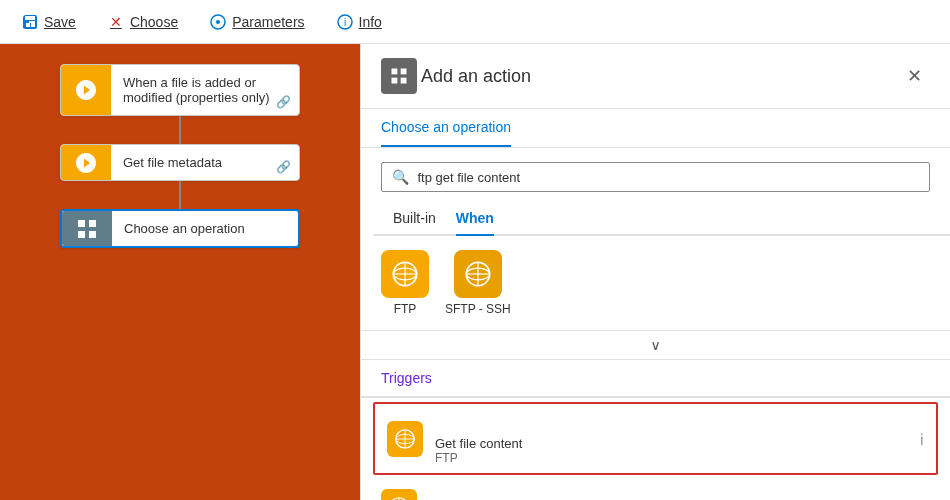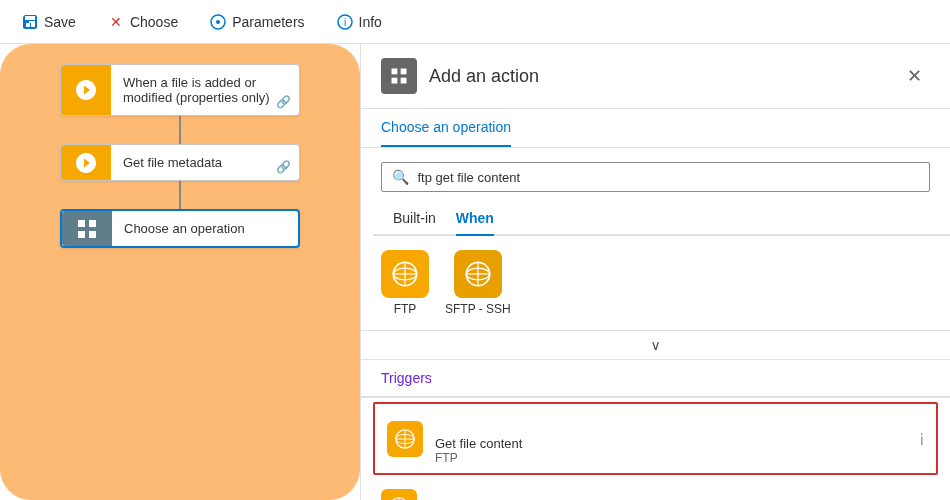--- a/index.html
+++ b/index.html
@@ -24,20 +24,21 @@
       background: #fff;
     }
     .toolbar-item {
       display: flex;
       align-items: flex-end;
       gap: 6px;
       font-size: 14px;
       color: #333;
       cursor: pointer;
       padding: 4px 6px;
+      text-decoration: underline;
     }
     .toolbar-icon {
       width: 16px;
       height: 16px;
       display: flex;
       align-items: center;
       justify-content: center;
     }
     .save-icon { color: #0078d4; }
     .discard-icon { color: #d32f2f; }
@@ -47,28 +48,27 @@
     
     .main {
       display: flex;
       flex: 1;
       overflow: hidden;
     }
 
     
     .canvas {
       width: 360px;
-      background: #fdba74;
+      background: #c2410c;
       padding: 20px 30px;
       display: flex;
       flex-direction: column;
       align-items: center;
       gap: 0;
       position: relative;
-      border-radius: 31px;
     }
 
     .flow-node {
       background: #fff;
       border: 1px solid #c8c6c4;
       border-radius: 4px;
       width: 240px;
       display: flex;
       align-items: stretch;
       position: relative;
@@ -126,21 +126,21 @@
     .panel-header {
       display: flex;
       align-items: center;
       padding: 14px 20px;
       border-bottom: 1px solid #e0e0e0;
       justify-content: space-between;
     }
     .panel-header-left {
       display: flex;
       align-items: center;
-      gap: 12px;
+      gap: 4px;
     }
     .panel-icon-box {
       width: 36px;
       height: 36px;
       background: #666;
       border-radius: 4px;
       display: flex;
       align-items: center;
       justify-content: center;
     }

